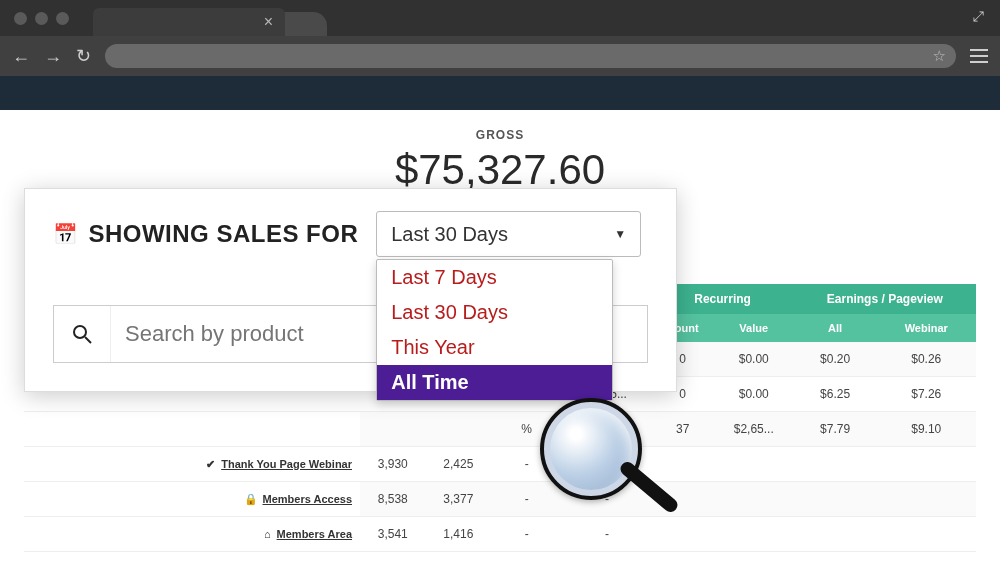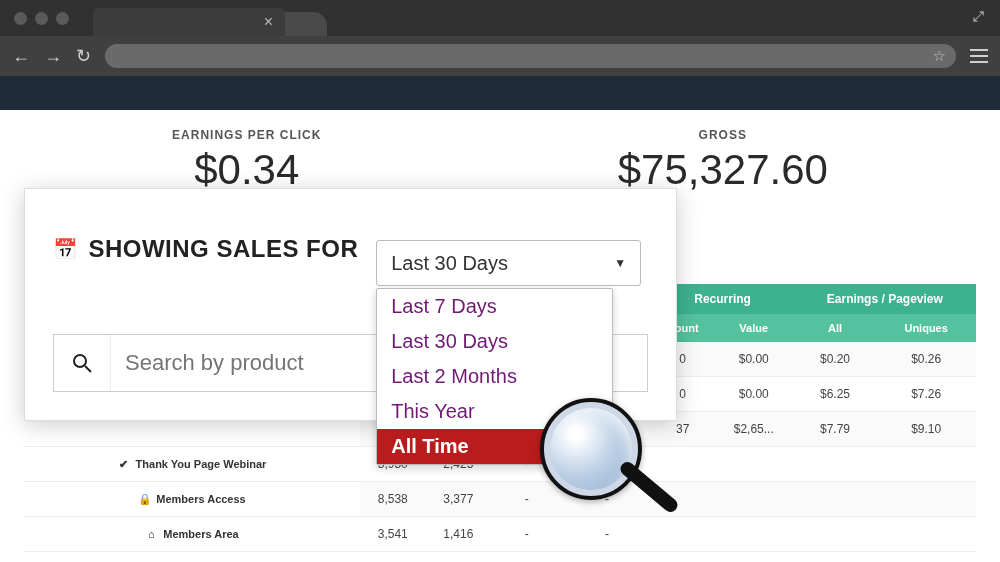--- a/index.html
+++ b/index.html
@@ -31,35 +31,35 @@
 .kpi-label { font-size:12px; letter-spacing:1px; color:#555; font-weight:600; text-transform:uppercase; }
 .kpi-value { font-size:42px; font-weight:500; color:#2a2a2a; margin-top:4px; }
 
 
 .table-wrap { margin-top:78px; }
 table { width:100%; border-collapse:collapse; font-size:12px; }
 thead { color:#fff; }
 .th-grp { background:#3db28e; font-weight:600; padding:8px 6px; text-align:center; font-size:12px; }
 .th-sub { background:#55c29f; font-weight:600; padding:8px 6px; text-align:center; font-size:11px; }
 tbody td { padding:10px 8px; border-bottom:1px solid #eee; color:#444; text-align:center; }
-tbody td.name { text-align:center; font-weight:600; color:#333; width:320px; font-size:11px; }
+tbody td.name { text-align:right; font-weight:600; color:#333; width:320px; font-size:11px;text-decoration:underline; }
 tbody tr:nth-child(odd) td:nth-child(n+2) { background:#fafafa; }
 .row-icon { display:inline-block; width:12px; margin-right:6px; color:#333; font-size:11px; }
 
 
 .popup { position:absolute; left:24px; top:188px; width:595px; background:#fff; border:1px solid #ddd; box-shadow:0 4px 22px rgba(0,0,0,.2); padding:22px 28px 28px; }
 .popup-head { display:flex; align-items:center; gap:18px; }
 .popup-title { font-size:24px; font-weight:800; letter-spacing:0.5px; color:#222; display:flex; align-items:center; gap:10px; text-transform:uppercase; }
 .cal-icon { font-size:20px; color:#222; }
-.dropdown { flex:1; position:relative; max-width:235px;margin-top:29px; }
+.dropdown { flex:1; position:relative; max-width:235px; }
 .dd-btn { width:100%; height:44px; border:1px solid #bbb; border-radius:3px; background:#fff; display:flex; align-items:center; justify-content:space-between; padding:0 14px; font-size:20px; color:#333; }
 .dd-caret { font-size:12px; }
 .dd-menu { position:absolute; top:48px; left:0; width:100%; background:#fff; border:1px solid #bbb; border-radius:2px; box-shadow:0 3px 10px rgba(0,0,0,.18); }
-.dd-item { padding:6px 14px; font-size:20px; color:#701a75; }
-.dd-item.sel { background:#b91c1c; color:#fff; font-weight:600; }
+.dd-item { padding:6px 14px; font-size:20px; color:#b91c1c; }
+.dd-item.sel { background:#4c1d95; color:#fff; font-weight:600; }
 
 .searchbar { margin-top:48px; border:1px solid #ccc; height:56px; display:flex; align-items:center; }
 .sicon { width:56px; text-align:center; font-size:22px; color:#222; border-right:1px solid #eee; height:100%; display:flex; align-items:center; justify-content:center; }
 .sinput { flex:1; border:0; outline:0; font-size:22px; color:#999; padding-left:14px; background:transparent; }
 
 
 .mag { position:absolute; left:540px; top:398px; }
 .maglens { width:94px; height:94px; border-radius:50%; border:4px solid #111; box-shadow:inset 0 0 0 6px #cdd7e6, inset -8px 8px 14px rgba(255,255,255,.8), 0 2px 6px rgba(0,0,0,.3); background:radial-gradient(circle at 34% 34%, #fff 6%, #bcd0e6 46%, #8aa6c7 100%); }
 .magstick { position:absolute; width:70px; height:14px; background:#111; border-radius:8px; transform:rotate(40deg); top:82px; left:74px; }
 </style>
@@ -95,24 +95,20 @@
           <span></span>
           <span></span>
         </div>
     </div>
   </div>
 
   <div class="brandbar"></div>
 
   <div class="dashboard">
     <div class="kpis">
-      <div>
-        <div class="kpi-label">EARNINGS PER CLICK</div>
-        <div class="kpi-value">$0.34</div>
-      </div>
       <div>
         <div class="kpi-label">GROSS</div>
         <div class="kpi-value">$75,327.60</div>
       </div>
     </div>
 
     <div class="table-wrap">
       <table>
         <thead>
           <tr>
@@ -121,21 +117,21 @@
             <th class="th-grp" colspan="2">Recurring</th>
             <th class="th-grp" colspan="2">Earnings / Pageview</th>
           </tr>
           <tr>
             <th class="th-sub" style="background:transparent;" colspan="3"></th>
             <th class="th-sub">Rate</th>
             <th class="th-sub">Value</th>
             <th class="th-sub">Count</th>
             <th class="th-sub">Value</th>
             <th class="th-sub">All</th>
-            <th class="th-sub">Uniques</th>
+            <th class="th-sub">Webinar</th>
           </tr>
         </thead>
         <tbody id="tbody">
             <tr>
               <td class="name"><span class="row-icon"></span></td>
               <td></td>
               <td></td>
               <td>1.29%</td>
               <td>$44,0...</td>
               <td>0</td>
@@ -210,21 +206,20 @@
         <span>SHOWING SALES FOR</span>
       </div>
       <div class="dropdown">
         <div class="dd-btn">
           <span>Last 30 Days</span>
           <span class="dd-caret">▼</span>
         </div>
         <div class="dd-menu">
           <div class="dd-item">Last 7 Days</div>
           <div class="dd-item">Last 30 Days</div>
-          <div class="dd-item">Last 2 Months</div>
           <div class="dd-item">This Year</div>
           <div class="dd-item sel">All Time</div>
         </div>
       </div>
     </div>
     <div class="searchbar">
       <div class="sicon">
         <svg width="20" height="20" viewBox="0 0 20 20">
             <circle cx="8" cy="8" r="6" fill="none" stroke="#222" stroke-width="2"></circle>
             <line x1="13" y1="13" x2="19" y2="19" stroke="#222" stroke-width="2"></line>

